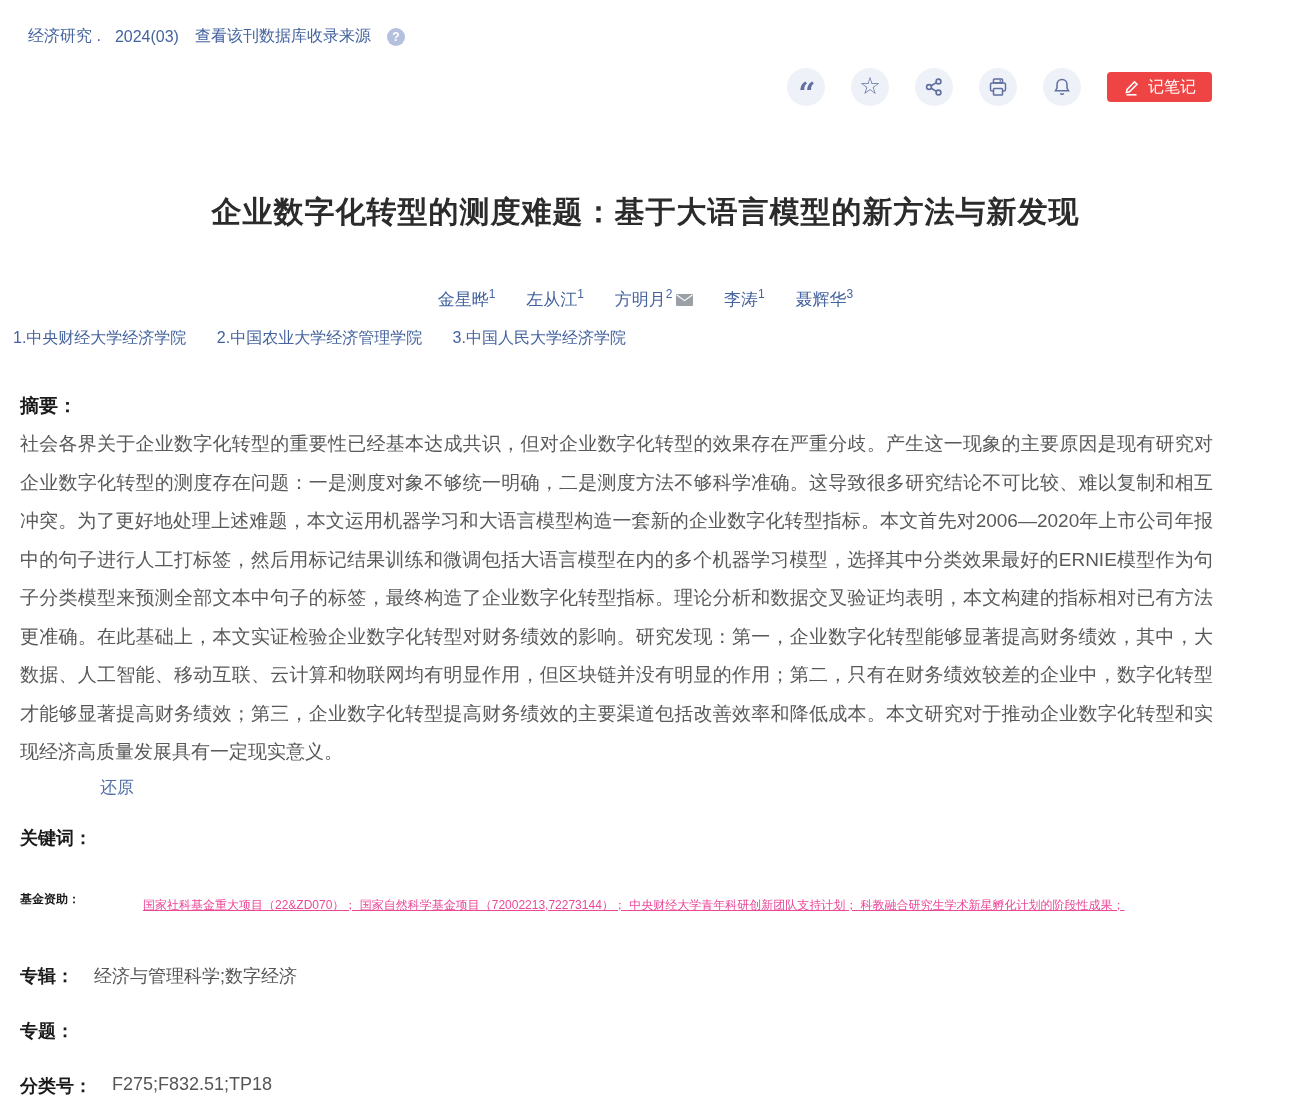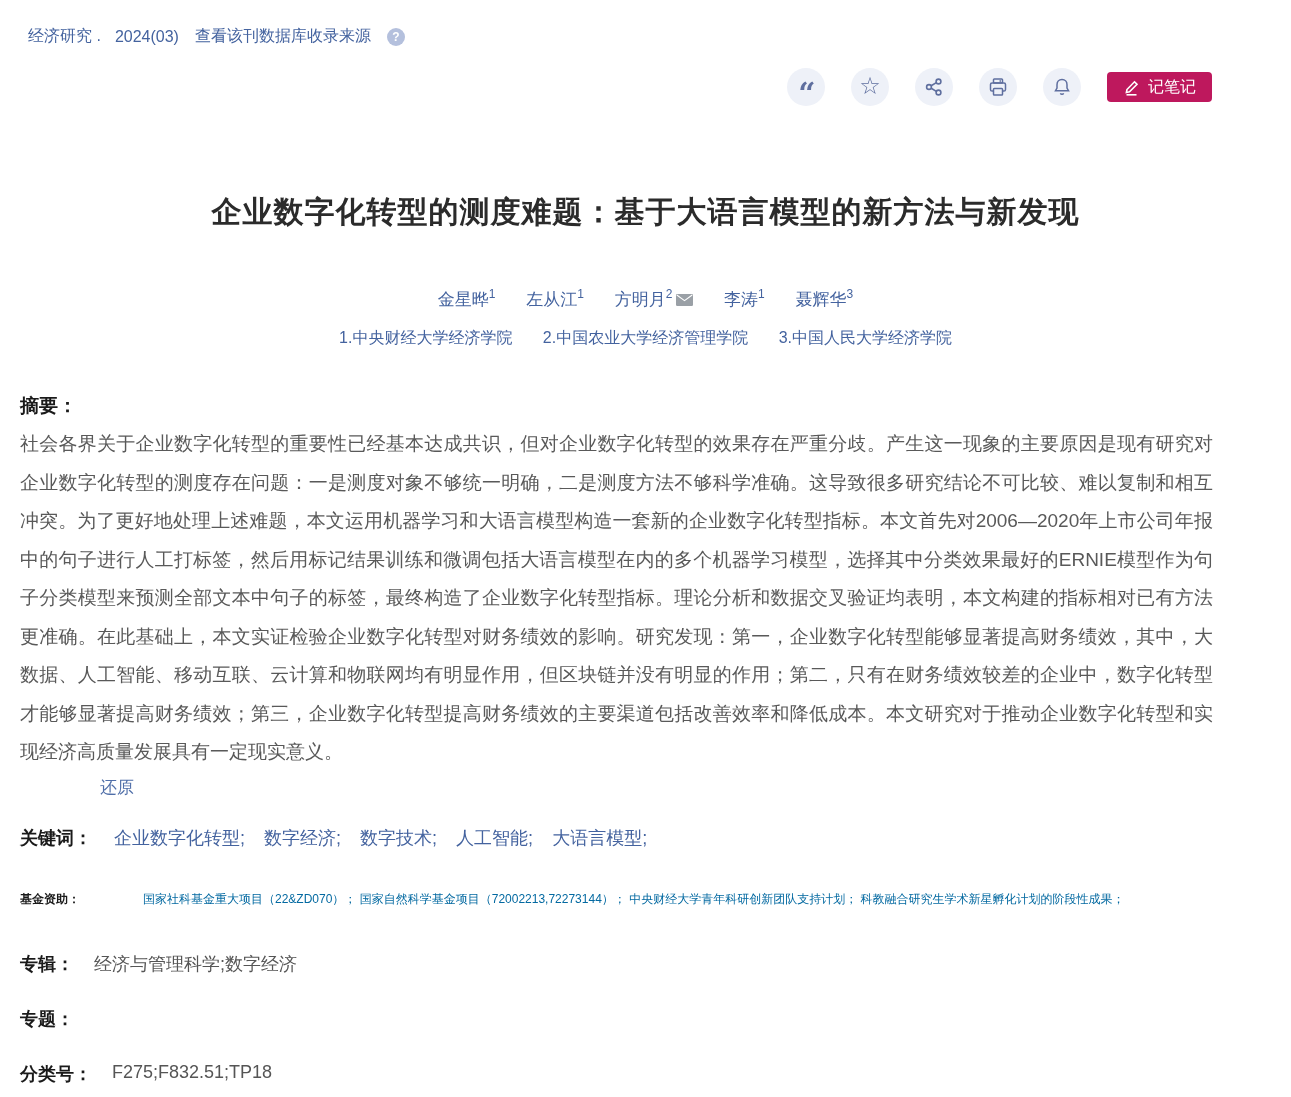--- a/index.html
+++ b/index.html
@@ -31,37 +31,37 @@
     display:flex; align-items:center; justify-content:center; cursor:pointer;
     color:#5f6f9f;
   }
   .tool-circle svg { display:block; }
   .quote-glyph {
     font-family:"DejaVu Serif",serif; font-size:30px; font-weight:bold;
     color:#5f6f9f; line-height:1; margin-top:14px; letter-spacing:-2px;
   }
   .star-glyph { font-size:24px; color:#5f6f9f; line-height:1; margin-top:-2px; }
   .note-btn {
-    height:30px; padding:0 16px; background:#be185d; border:none; border-radius:4px;
+    height:30px; padding:0 16px; background:#ef4444; border:none; border-radius:4px;
     color:#fff; font-size:16px; display:flex; align-items:center; gap:8px;
     cursor:pointer; font-family:inherit;
   }
   
   .paper-title {
     margin-top:86px; text-align:center; font-size:30px; font-weight:600;
     color:#2b2b2b; letter-spacing:1px;
   }
   .authors-row {
     margin-top:54px; text-align:center; font-size:17px; color:#44639f;
   }
   .author { margin:0 13px; cursor:pointer; white-space:nowrap; }
   .author sup { font-size:12px; }
   .mail-icon { display:inline-block; vertical-align:-1px; margin-left:4px; }
   .affil-row {
-    margin-top:17px; text-align:center; font-size:16px; color:#44639f;
+    margin-top:17px; text-align:left; font-size:16px; color:#44639f;
   }
   .affil { margin:0 13px; cursor:pointer; }
   
   .row { display:flex; align-items:flex-start; padding:0 78px 0 20px; }
   .row-label {
     font-weight:bold; color:#1a1a1a; white-space:nowrap; flex-shrink:0;
   }
   
   .abstract-row { margin-top:38px;flex-direction:column; }
   .abstract-row .row-label { font-size:19px; margin-right:16px; line-height:38.5px; }
@@ -73,21 +73,21 @@
     margin:4px 0 0 100px; font-size:17px; color:#4f6ea8; cursor:pointer;
     display:inline-block;
   }
   
   .keywords-row { margin-top:26px; font-size:18px; line-height:26px; }
   .keywords-row .row-label { margin-right:22px; }
   .keyword { color:#44639f; margin-right:14px; cursor:pointer; }
   
   .funds-row { margin-top:26px; font-size:12px;gap:39px; }
   .funds-row .row-label { margin-right:24px; line-height:44px; }
-  .funds-text { flex:1; color:#0369a1; line-height:44px; cursor:pointer; }
+  .funds-text { flex:1; color:#ec4899; line-height:56px; cursor:pointer;text-decoration:underline; }
   
   .meta-row { margin-top:31px; font-size:18px; }
   .meta-row .row-label { margin-right:20px; }
   .meta-value { color:#555; }
 </style>
 </head>
 <body>
 
 
 
@@ -164,27 +164,20 @@
 
 <div class="row abstract-row">
   <span class="row-label">摘要：</span>
   <div class="abstract-text">社会各界关于企业数字化转型的重要性已经基本达成共识，但对企业数字化转型的效果存在严重分歧。产生这一现象的主要原因是现有研究对企业数字化转型的测度存在问题：一是测度对象不够统一明确，二是测度方法不够科学准确。这导致很多研究结论不可比较、难以复制和相互冲突。为了更好地处理上述难题，本文运用机器学习和大语言模型构造一套新的企业数字化转型指标。本文首先对2006—2020年上市公司年报中的句子进行人工打标签，然后用标记结果训练和微调包括大语言模型在内的多个机器学习模型，选择其中分类效果最好的ERNIE模型作为句子分类模型来预测全部文本中句子的标签，最终构造了企业数字化转型指标。理论分析和数据交叉验证均表明，本文构建的指标相对已有方法更准确。在此基础上，本文实证检验企业数字化转型对财务绩效的影响。研究发现：第一，企业数字化转型能够显著提高财务绩效，其中，大数据、人工智能、移动互联、云计算和物联网均有明显作用，但区块链并没有明显的作用；第二，只有在财务绩效较差的企业中，数字化转型才能够显著提高财务绩效；第三，企业数字化转型提高财务绩效的主要渠道包括改善效率和降低成本。本文研究对于推动企业数字化转型和实现经济高质量发展具有一定现实意义。</div>
 </div>
 <span class="restore-link">还原</span>
 
 
 <div class="row keywords-row">
   <span class="row-label">关键词：</span>
-  <div>
-    <span class="keyword">企业数字化转型;</span>
-    <span class="keyword">数字经济;</span>
-    <span class="keyword">数字技术;</span>
-    <span class="keyword">人工智能;</span>
-    <span class="keyword">大语言模型;</span>
-  </div>
 </div>
 
 
 <div class="row funds-row">
   <span class="row-label">基金资助：</span>
   <div class="funds-text">国家社科基金重大项目（22&amp;ZD070）； 国家自然科学基金项目（72002213,72273144）； 中央财经大学青年科研创新团队支持计划； 科教融合研究生学术新星孵化计划的阶段性成果；</div>
 </div>
 
 
 <div class="row meta-row">

